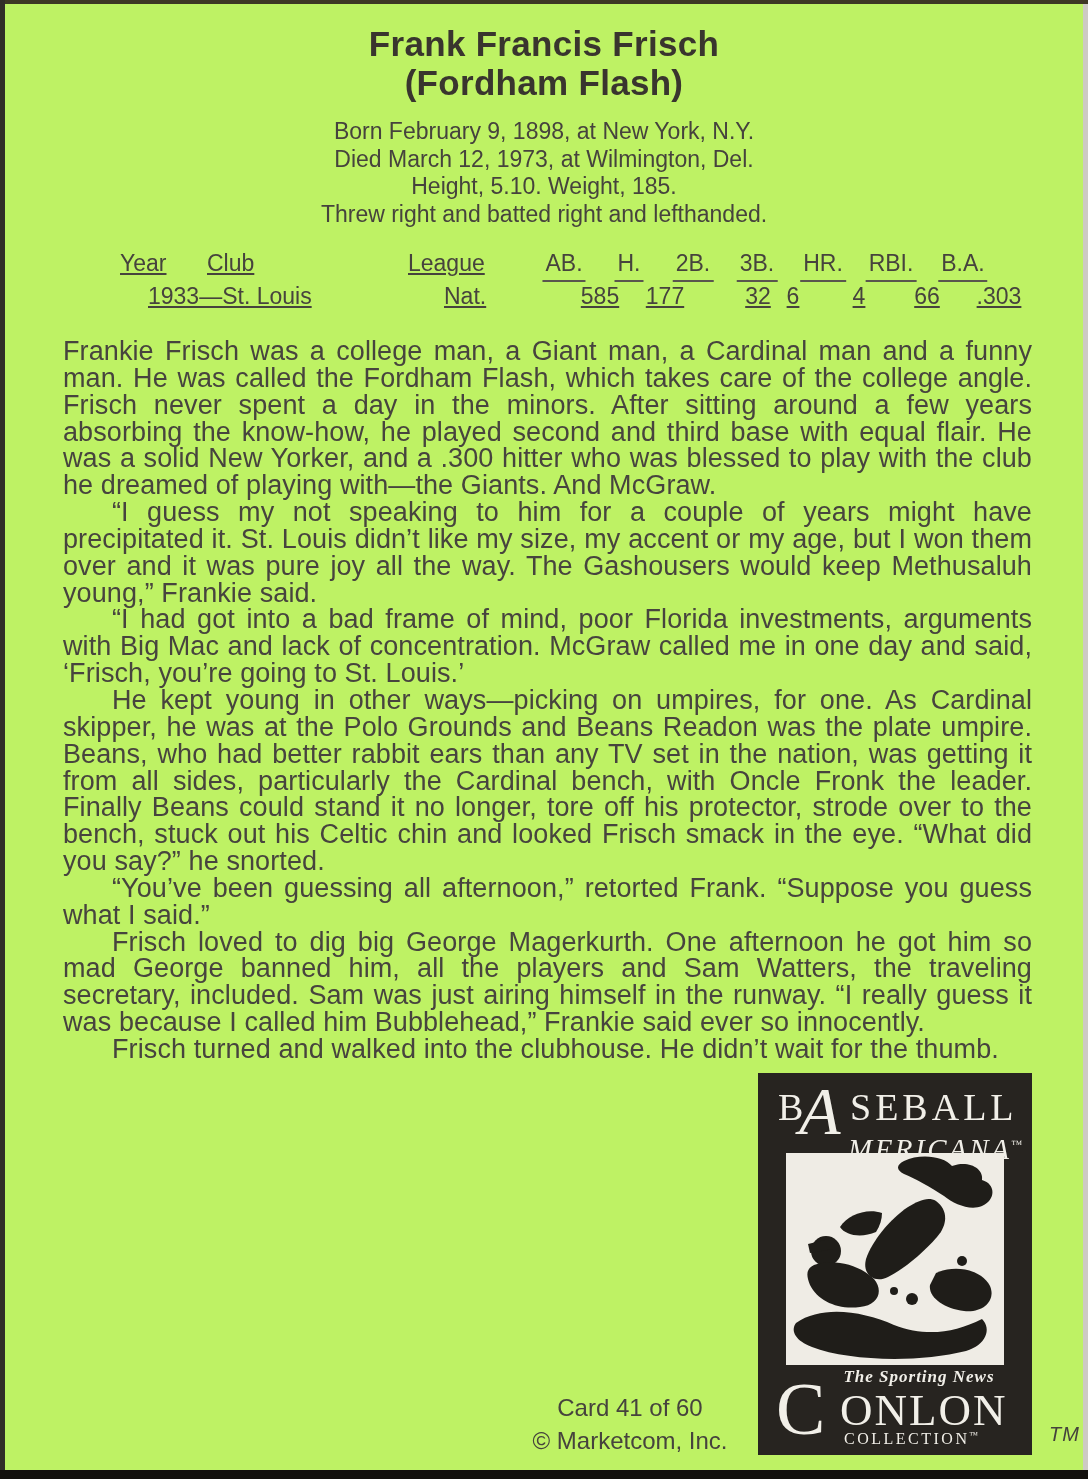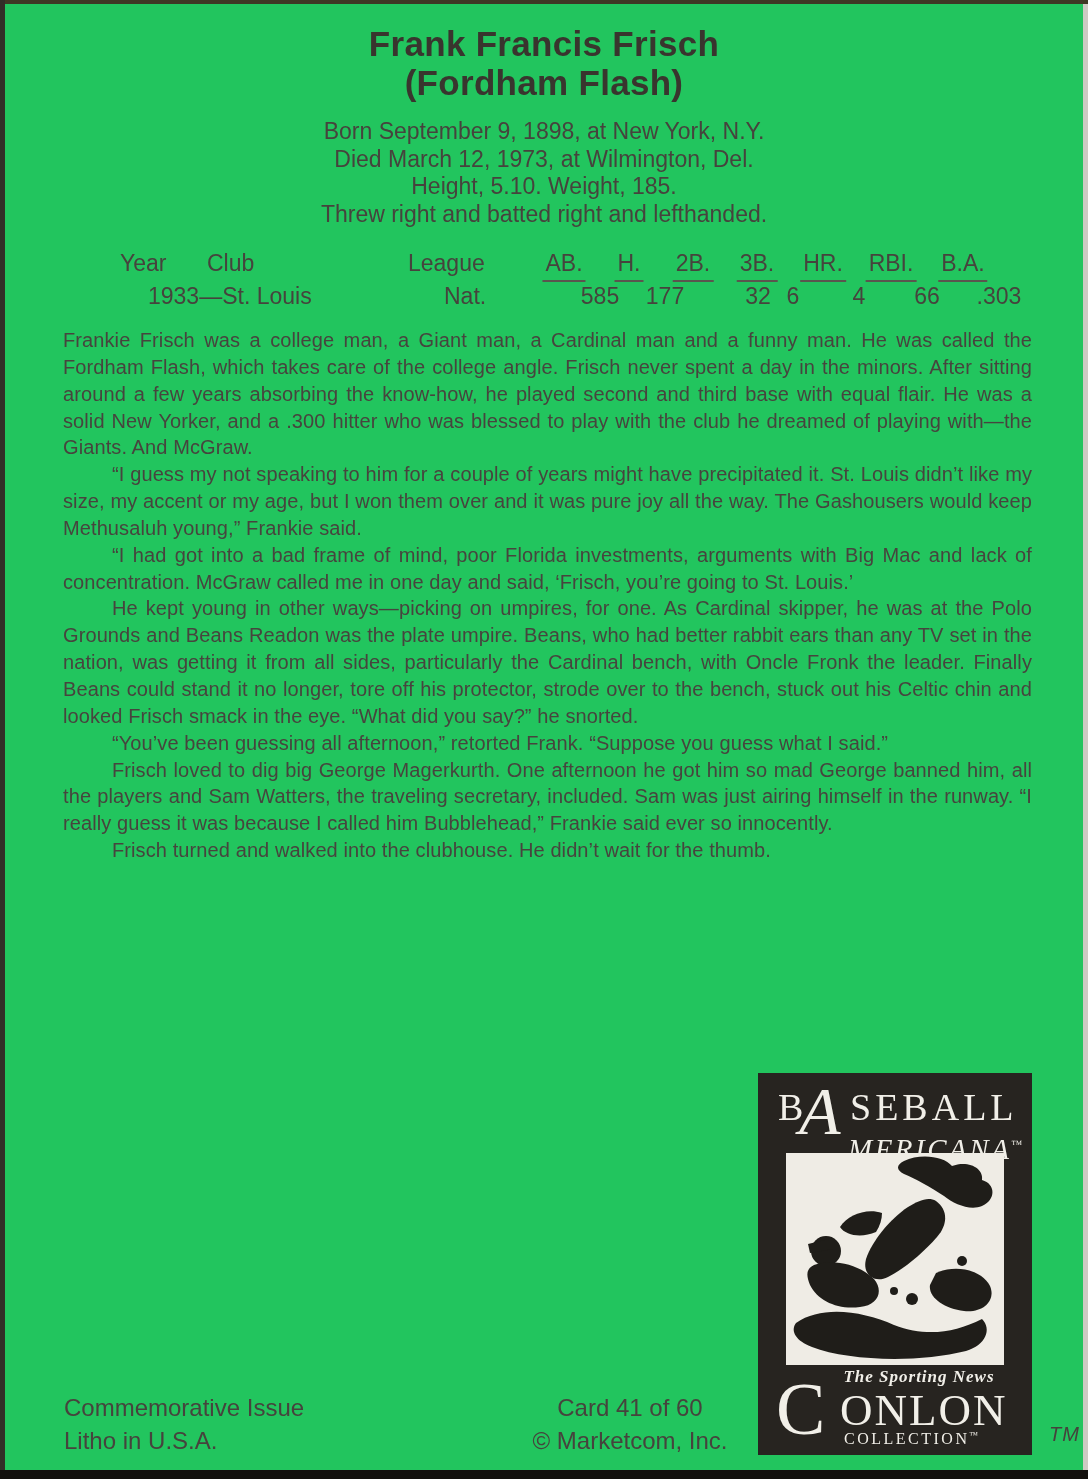--- a/index.html
+++ b/index.html
@@ -1,47 +1,47 @@
 <!DOCTYPE html>
 <html><head>
 <meta charset="utf-8">
 <style>
   html,body{margin:0;padding:0;}
   .page{
     position:relative; width:1088px; height:1479px;
-    background:#22c55e; overflow:hidden;
+    background:#bef264; overflow:hidden;
     font-family:"Liberation Sans", sans-serif;
     color:#45423c;
   }
   
   .edge-top{position:absolute;top:0;left:0;right:0;height:4px;background:#3e3824;}
   .edge-left{position:absolute;top:0;left:0;bottom:0;width:5px;background:#322e28;}
   .edge-bottom{position:absolute;left:0;right:0;bottom:0;height:9px;background:#12100d;}
   .edge-right{position:absolute;top:4px;right:0;bottom:9px;width:5px;background:#cdcac3;}
 
   .title{
     position:absolute; top:24px; left:0; width:100%;
     text-align:center; font-weight:bold; font-size:35px; line-height:39px;
     color:#39352e; letter-spacing:0.3px;
   }
   .bio{
     position:absolute; top:118px; left:0; width:100%;
     text-align:center; font-size:23px; line-height:27.5px; color:#46433d;
   }
 
   .stats{position:absolute; top:0; left:0; width:1088px; height:0; font-size:23px; color:#46433d;}
-  .stats .cell{position:absolute; white-space:nowrap;}
+  .stats .cell{position:absolute; white-space:nowrap;text-decoration:underline;}
   .stats .r1{top:250px;}
   .stats .r2{top:283px;margin-left:36px;}
   .stats .ctr{transform:translateX(-50%);}
   .stats .hd span{display:inline-block; border-bottom:2px solid #5a564e; padding:0 3px 3px 3px;}
 
   .bodytext{
-    position:absolute; top:327px; left:63px; width:969px;
-    font-size:20px; line-height:26.85px; text-align:justify;
+    position:absolute; top:338px; left:63px; width:969px;
+    font-size:27px; line-height:26.85px; text-align:justify;
     color:#47443e; letter-spacing:0.1px;
   }
   .bodytext p{margin:0; text-indent:49px;}
   .bodytext p.first{text-indent:0;}
 
   
   .logo-box{
     position:absolute; left:758px; top:1073px; width:274px; height:382px;
     background:#272420; color:#f1efe8; font-family:"Liberation Serif", serif;
   }
@@ -73,21 +73,21 @@
   <div class="edge-top"></div>
   <div class="edge-left"></div>
   <div class="edge-right"></div>
 
   <div class="title">
     <div>Frank Francis Frisch</div>
     <div>(Fordham Flash)</div>
   </div>
 
   <div class="bio">
-    <div>Born September 9, 1898, at New York, N.Y.</div>
+    <div>Born February 9, 1898, at New York, N.Y.</div>
     <div>Died March 12, 1973, at Wilmington, Del.</div>
     <div>Height, 5.10. Weight, 185.</div>
     <div>Threw right and batted right and lefthanded.</div>
   </div>
 
   <div class="stats">
 
     <div class="cell r1" style="left:120px">Year</div>
     <div class="cell r1" style="left:207px">Club</div>
     <div class="cell r1" style="left:408px">League</div>
@@ -145,24 +145,20 @@
     </div>
 
     <div class="sporting">The Sporting News</div>
     <span class="conlon-c">C</span>
     <span class="conlon-rest">ONLON</span>
     <div class="collection"><span>COLLECTION</span><span class="tm">™</span></div>
   </div>
 
   <div class="outside-tm">TM</div>
 
-  <div class="footer-left">
-    <div>Commemorative Issue</div>
-    <div>Litho in U.S.A.</div>
-  </div>
 
   <div class="footer-center">
     <div>Card 41 of 60</div>
     <div>© Marketcom, Inc.</div>
   </div>
 
   <div class="edge-bottom"></div>
 </div>
 
 </body></html>

